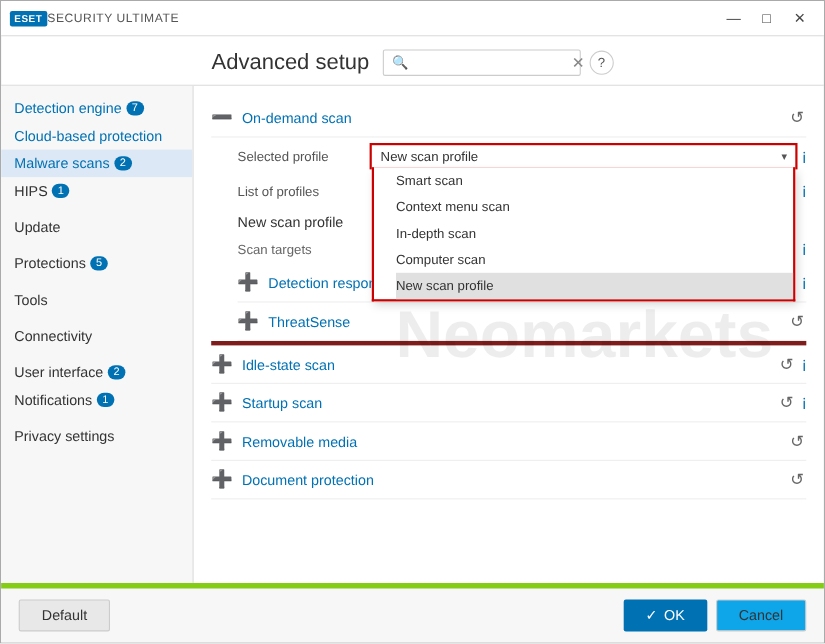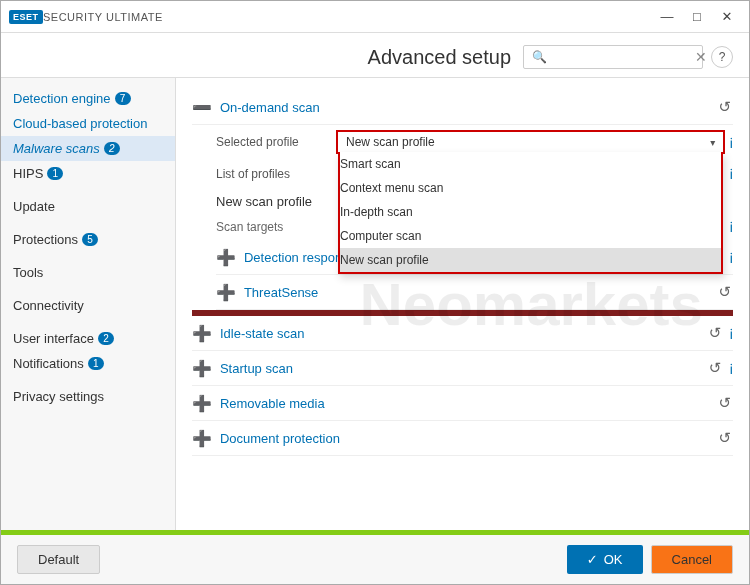--- a/index.html
+++ b/index.html
@@ -54,21 +54,21 @@
       color: #444;
       display: flex;
       align-items: center;
       justify-content: center;
     }
 
     .header {
       padding: 12px 16px 8px 16px;
       display: flex;
       align-items: center;
-      justify-content: flex-end;
+      justify-content: center;
       gap: 12px;
     }
     .header-title {
       font-size: 20px;
       font-weight: 300;
       color: #333;
     }
     .header-right {
       display: flex;
       align-items: center;
@@ -129,21 +129,21 @@
     }
     .sidebar-item {
       padding: 5px 12px;
       cursor: pointer;
       font-size: 13px;
       color: #333;
       display: flex;
       align-items: center;
       gap: 4px;
     }
-    .sidebar-item.active { background: #dce8f5; color: #0071b3; font-style: italic; }
+    .sidebar-item.active { background: #dce8f5; color: #0071b3; }
     .sidebar-item.highlighted { color: #0071b3; font-weight: 500; }
     .badge {
       background: #0071b3;
       color: white;
       border-radius: 10px;
       font-size: 10px;
       padding: 1px 5px;
       min-width: 16px;
       text-align: center;
     }
@@ -192,21 +192,21 @@
       cursor: pointer;
       padding: 2px;
     }
     .icon-info {
       color: #0071b3;
       font-size: 14px;
     }
 
     .subsection {
       padding-left: 24px;
-      border-bottom: 6px solid #7f1d1d;
+      border-bottom: 4px solid #7f1d1d;
     }
 
     .profile-row {
       display: flex;
       align-items: center;
       padding: 5px 0;
     }
     .profile-label {
       font-size: 12px;
       color: #555;
@@ -247,20 +247,21 @@
       border: 2px solid #cc0000;
       border-top: none;
       z-index: 100;
       box-shadow: 2px 4px 8px rgba(0,0,0,0.15);
     }
     .dropdown-menu-item {
       padding: 5px 0;
       font-size: 12px;
       color: #333;
       cursor: pointer;
+      margin-left: 20px;
     }
     .dropdown-menu-item.selected { background: #e0e0e0; font-weight: 500; }
 
     .new-scan-profile-header {
       font-size: 13px;
       font-weight: 500;
       color: #333;
       padding: 6px 0 4px 0;
     }
     .scan-targets-row {
@@ -322,21 +323,21 @@
       border: 1px solid #ccc;
     }
     .btn-ok {
       background: #0071b3;
       color: white;
       display: flex;
       align-items: center;
       gap: 6px;
     }
     .btn-cancel {
-      background: #f97316;
+      background: #0ea5e9;
       color: #333;
       border: 1px solid #ccc;
     }
     .footer-right {
       display: flex;
       gap: 8px;
     }
 
     .eset-logo {
       display: inline-flex;

